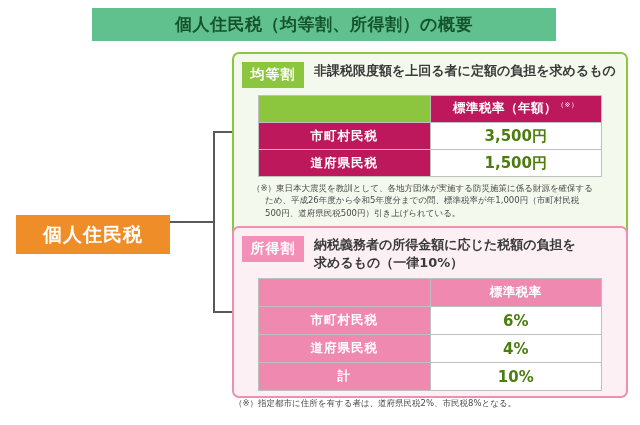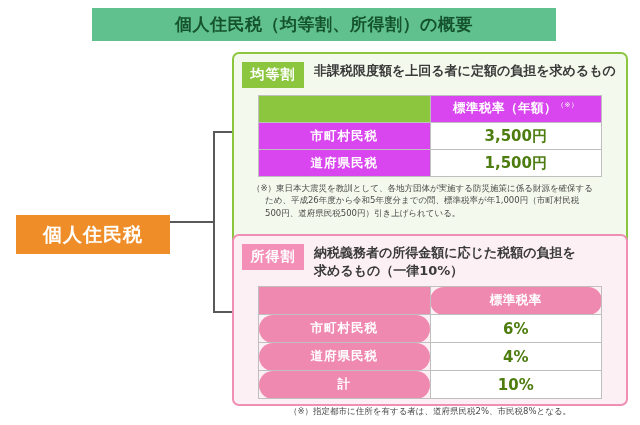--- a/index.html
+++ b/index.html
@@ -80,21 +80,21 @@
   .panel-green {
     left: 232px;
     top: 52px;
     width: 396px;
     height: 198px;
     background: #f3f9ec;
     border: 2px solid #8cc63f;
   }
   .panel-pink {
     left: 232px;
-    top: 234px;
+    top: 226px;
     width: 396px;
     height: 172px;
     background: #fdf0f5;
     border: 2px solid #f08fb4;
   }
 
   
   .sec-head {
     display: flex;
     align-items: flex-start;
@@ -152,26 +152,26 @@
   }
   table.data td.hdr {
     color: #ffffff;
     font-size: 12.5px;
     font-weight: bold;
     letter-spacing: 0.5px;
   }
   table.data td.blank { border-color: #bfbfbf; }
 
   
-  .tbl-green td.lbl, .tbl-green td.hdr { background: #d946ef; }
+  .tbl-green td.lbl, .tbl-green td.hdr { background: #be185d; }
   .tbl-green td.blank { background: #8cc63f; }
   .tbl-green td { height: 24px; }
 
   
-  .tbl-pink td.lbl, .tbl-pink td.hdr { background: #f089af; border-radius: 14px; }
+  .tbl-pink td.lbl, .tbl-pink td.hdr { background: #f089af; }
   .tbl-pink td.blank { background: #f089af; }
   .tbl-pink td { height: 25px; }
 
   .hdr sup {
     font-size: 7px;
     font-weight: normal;
     vertical-align: super;
   }
 
   
@@ -181,21 +181,21 @@
     line-height: 1.45;
   }
   .fn-green {
     padding: 5px 14px 0 18px;
     text-indent: 0;
   }
   .fn-green .ln { display: block; white-space: nowrap; }
   .fn-green .ln.i { padding-left: 13px; }
   .fn-pink {
     padding: 6px 0 0 0;
-    text-align: center;
+    text-align: left;
   }
   .fn-pink .ln { white-space: nowrap; }
 </style>
 </head>
 <body>
 
 <div id="root">
 
   <div class="title-bar">
     <span class="title-text">個人住民税（均等割、所得割）の概要</span>

